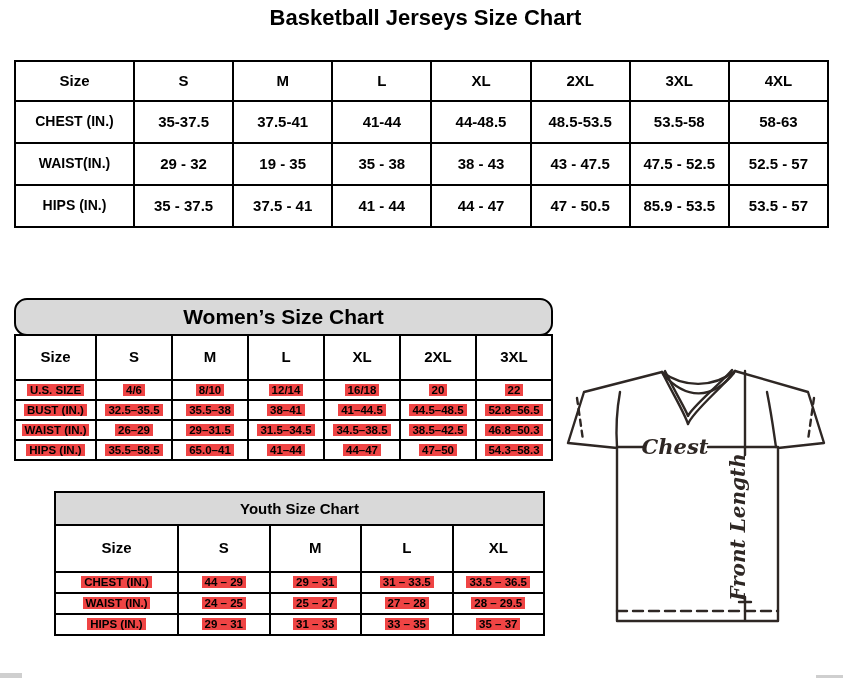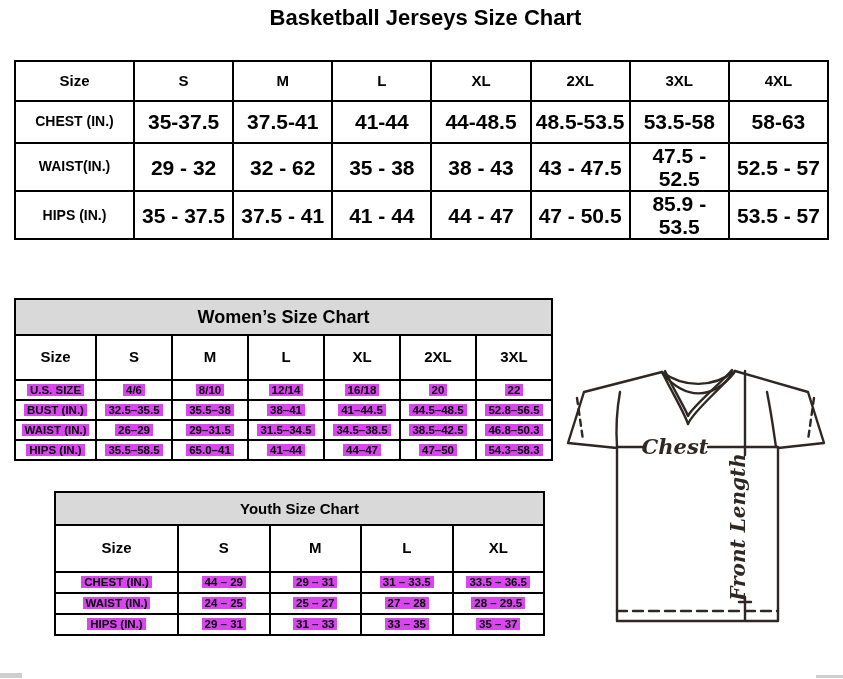--- a/index.html
+++ b/index.html
@@ -15,38 +15,38 @@
   .chart table{width:100%;border-collapse:collapse;table-layout:fixed;margin-top:-2px;}
   .chart th,.chart td{border:2px solid #000;text-align:center;vertical-align:middle;
         font-weight:bold;padding:0;line-height:1.1;}
 
   
   .men{left:14px;top:62px;width:815px;}
   .men .band{height:36px;line-height:36px;font-size:16px;}
   .men col.label{width:119px;}
   .men thead th{height:38px;font-size:15px;}
   .men tbody th{height:40px;font-size:14px;}
-  .men td{font-size:21px;}
+  .men td{font-size:15px;}
 
   
   .women{left:14px;top:298px;width:539px;}
-  .women .band{height:34px;line-height:34px;font-size:18px;}
+  .women .band{height:34px;line-height:34px;font-size:21px;border-radius:13px;}
   .women col.label{width:81px;}
   .women thead th{height:43px;font-size:15px;}
   .women tbody th,.women tbody td{height:18px;font-size:11.5px;}
 
   
   .youth{left:14px;top:491px;width:491px;padding-left:40px;}
   .youth .band{height:31px;line-height:31px;font-size:15px;}
   .youth col.label{width:123px;}
   .youth thead th{height:45px;font-size:15px;}
   .youth tbody th,.youth tbody td{height:19px;font-size:11.5px;}
 
   
-  .women tbody .cell-text,.youth tbody .cell-text{background:#d946ef;padding:0 3px;}
+  .women tbody .cell-text,.youth tbody .cell-text{background:#ef4444;padding:0 3px;}
 
   
   .jersey{position:absolute;left:556px;top:362px;width:285px;height:297px;}
   .diagram-text{font-family:"DejaVu Serif",serif;font-weight:bold;font-style:italic;
                 font-size:21px;fill:#2e2724;}
   .diagram-text.fl{font-size:20px;}
 
   
   .frag{position:absolute;background:#cfcfcf;}
   .frag-left{left:0;top:673px;width:22px;height:5px;}
@@ -90,21 +90,21 @@
             <td><span class="cell-text">37.5-41</span></td>
             <td><span class="cell-text">41-44</span></td>
             <td><span class="cell-text">44-48.5</span></td>
             <td><span class="cell-text">48.5-53.5</span></td>
             <td><span class="cell-text">53.5-58</span></td>
             <td><span class="cell-text">58-63</span></td>
           </tr>
           <tr>
             <th><span class="cell-text">WAIST(IN.)</span></th>
             <td><span class="cell-text">29 - 32</span></td>
-            <td><span class="cell-text">32 - 62</span></td>
+            <td><span class="cell-text">19 - 35</span></td>
             <td><span class="cell-text">35 - 38</span></td>
             <td><span class="cell-text">38 - 43</span></td>
             <td><span class="cell-text">43 - 47.5</span></td>
             <td><span class="cell-text">47.5 - 52.5</span></td>
             <td><span class="cell-text">52.5 - 57</span></td>
           </tr>
           <tr>
             <th><span class="cell-text">HIPS (IN.)</span></th>
             <td><span class="cell-text">35 - 37.5</span></td>
             <td><span class="cell-text">37.5 - 41</span></td>

